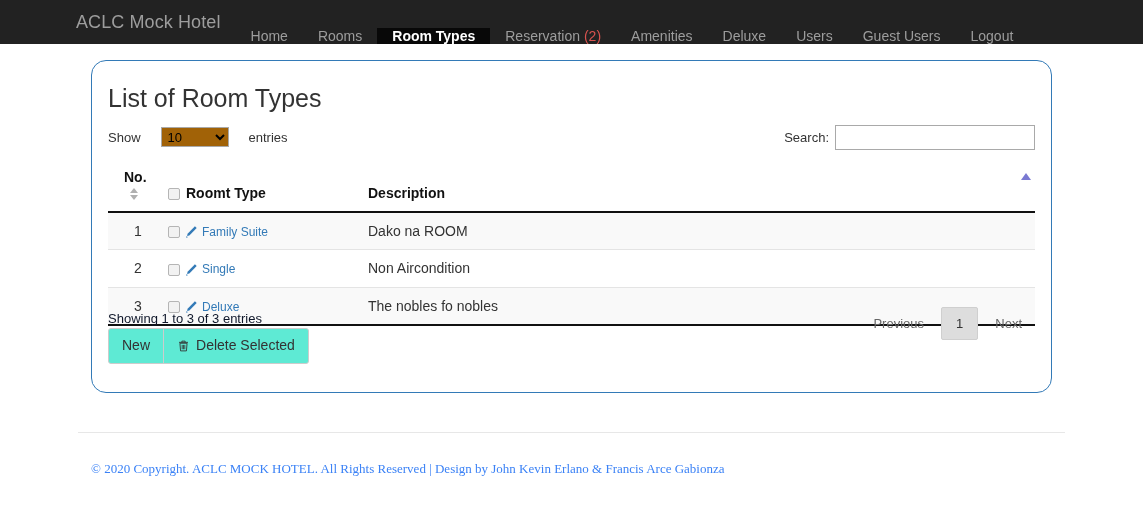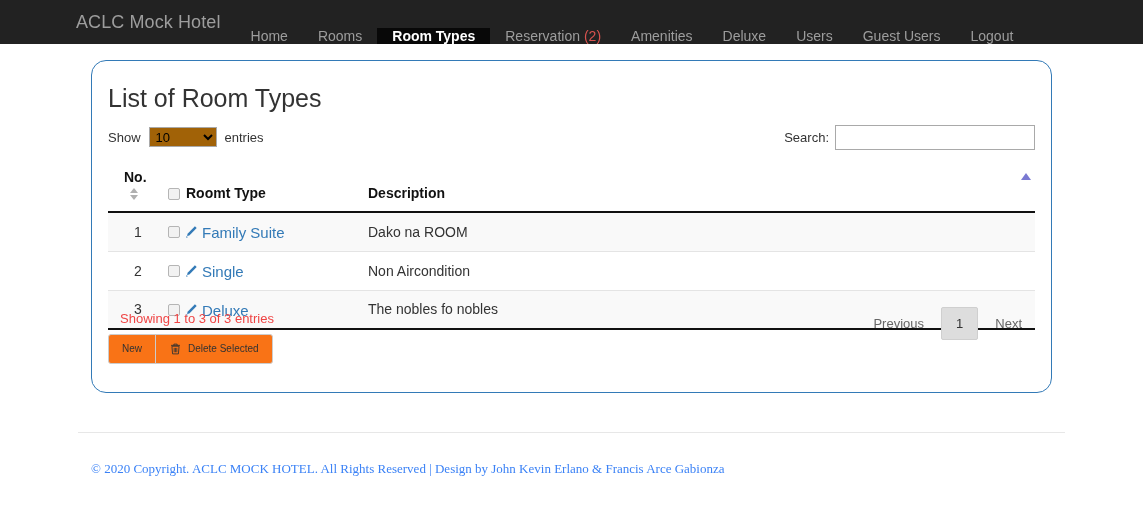--- a/index.html
+++ b/index.html
@@ -66,21 +66,21 @@
     line-height: 1.2;
   }
 
   
   .table-controls { position: relative; height: 34px; }
   .dt-length {
     font-size: 13px;
     color: #333;
     position: absolute;
     left: 0; top: 6px;
-    display: flex; align-items: center; gap: 8px;
+    display: flex; align-items: center; gap: 20px;
   }
   .dt-length select {
     font-family: "Liberation Sans", sans-serif;
     font-size: 13px;
     height: 20px;
     width: 68px;
     padding: 0 2px;
     border: 1px solid #a9a9a9;
     background: #a16207;
     color: #000;
@@ -170,30 +170,30 @@
     border-radius: 2px;
     vertical-align: middle;
     margin-right: 4px;
   }
   .th-cb { margin-right: 6px; }
 
   .pencil { vertical-align: middle; margin-right: 4px; }
   .row-link {
     color: #337ab7;
     text-decoration: none;
-    font-size: 15px;
+    font-size: 12px;
     vertical-align: middle;
   }
 
   
   .dt-info {
     position: absolute;
-    left: 28px; bottom: 66px;
-    font-size: 13px;
-    color: #ef4444;
+    left: 16px; bottom: 66px;
+    font-size: 13px;
+    color: #0f172a;
   }
   .dt-paginate {
     position: absolute;
     right: 16px; bottom: 52px;
     display: flex; align-items: center;
     font-size: 13px;
   }
   .pg {
     color: #666;
     padding: 7px 12px;
@@ -210,23 +210,23 @@
     margin: 0 4px;
   }
 
   .btn-group {
     position: absolute;
     left: 16px; bottom: 28px;
     display: flex;
   }
   .btn {
     font-family: "Liberation Sans", sans-serif;
-    font-size: 10px;
-    color: #333;
-    background: #f97316;
+    font-size: 14px;
+    color: #333;
+    background: #5eead4;
     border: 1px solid #cccccc;
     padding: 7px 13px;
     line-height: 1.4;
     cursor: pointer;
     display: flex;
     align-items: center;
     gap: 6px;
   }
   .btn:first-child { border-radius: 3px 0 0 3px; }
   .btn:last-child  { border-radius: 0 3px 3px 0; margin-left: -1px; }

